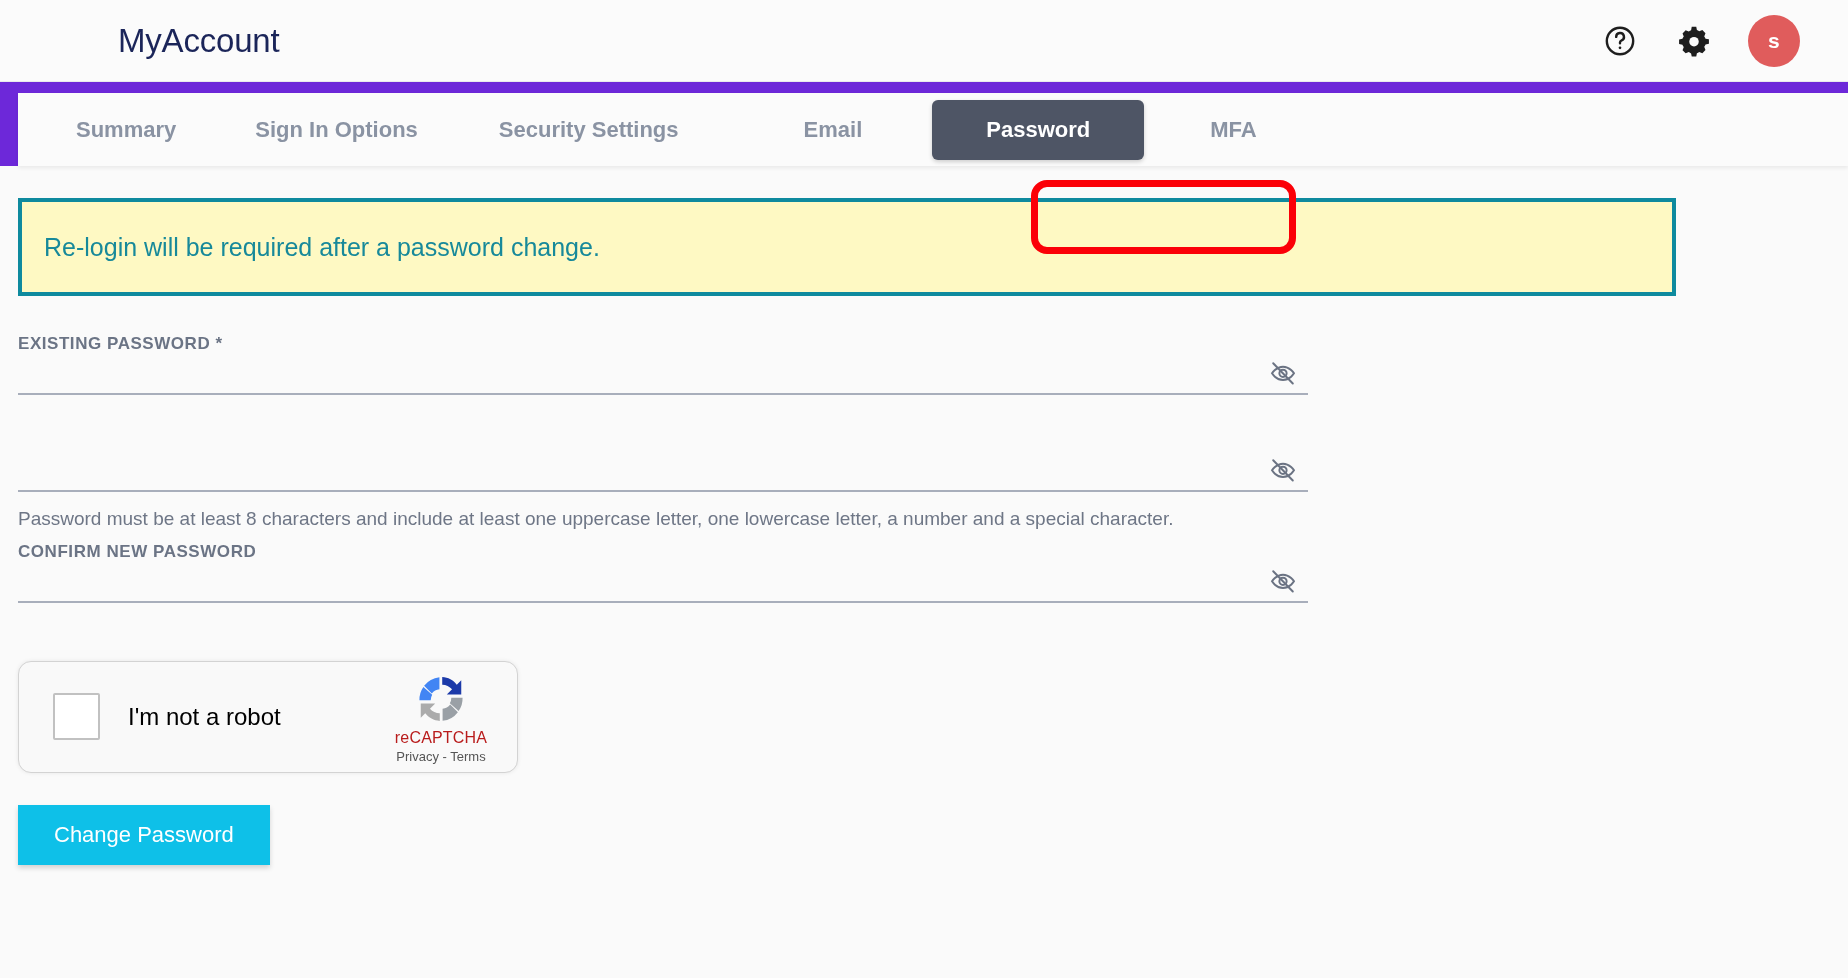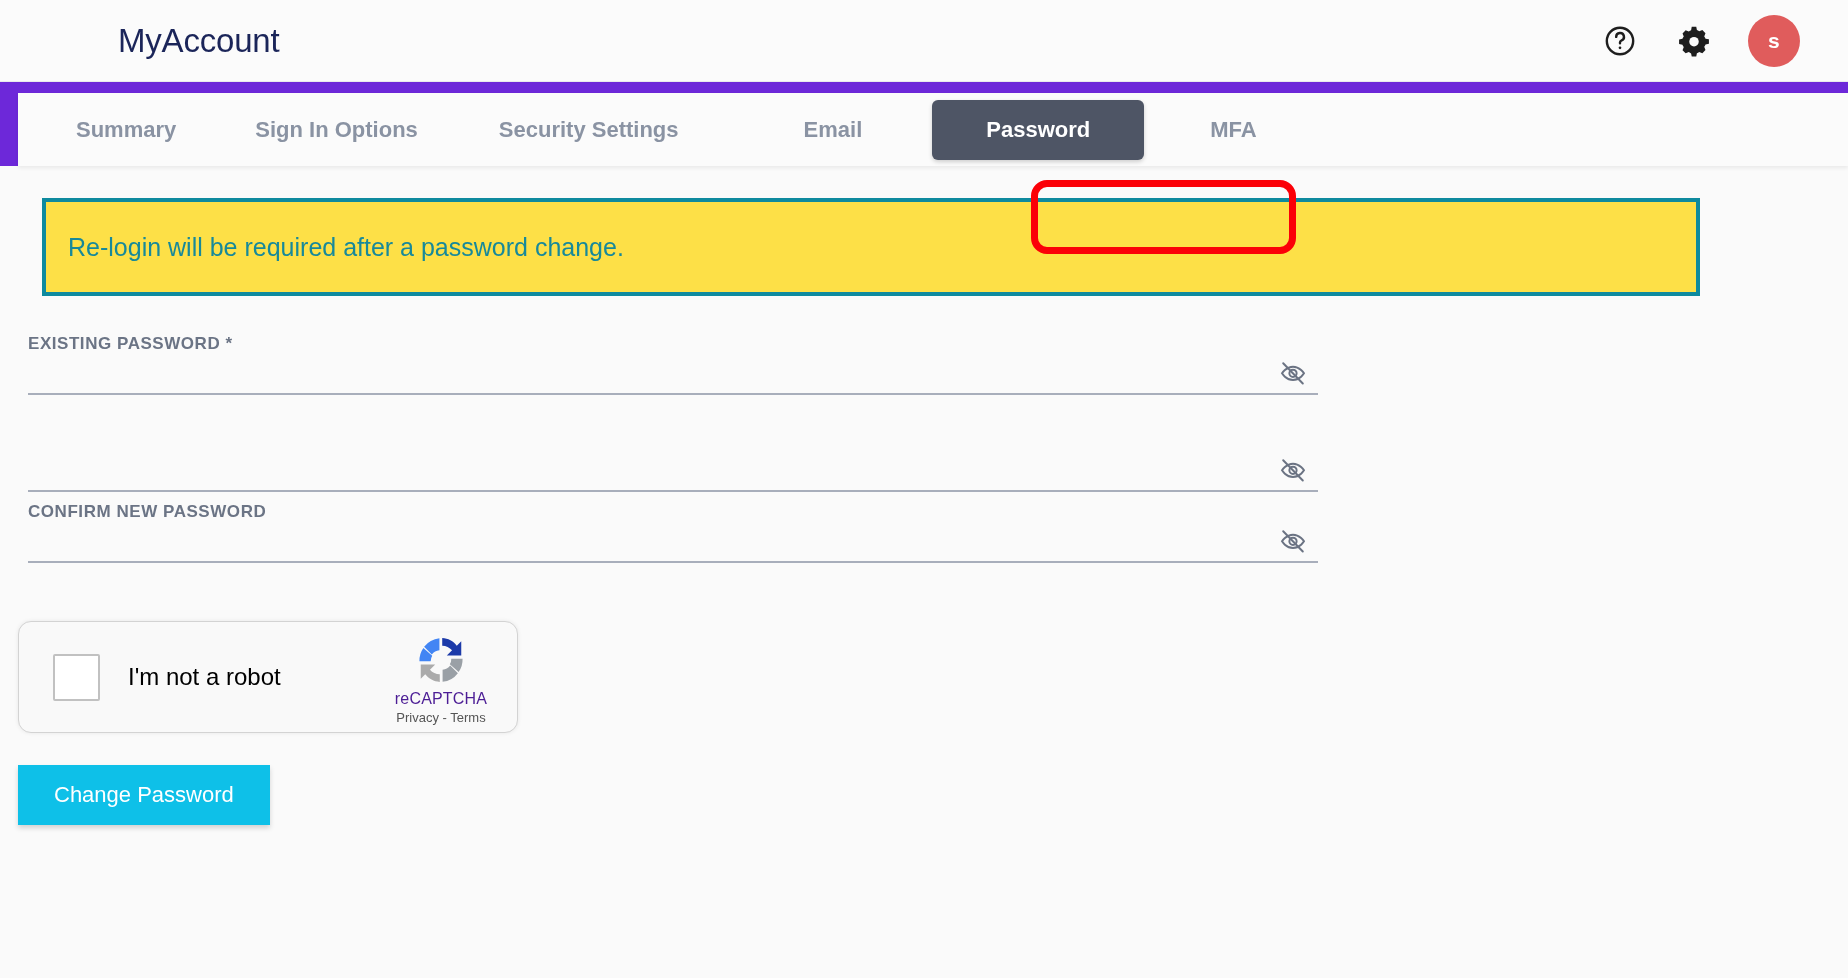--- a/index.html
+++ b/index.html
@@ -126,38 +126,36 @@
     z-index: 20;
   }
 
   
   .content {
     padding: 32px 0 0 18px;
   }
 
   .info-banner {
     width: 1658px;
-    background: #fde047;
+    background: #fef9c3;
     border: 4px solid #0e8a9e;
     padding: 30px 22px;
     margin-bottom: 38px;
-    margin-left: 24px;
   }
 
   .info-banner-text {
     color: #17899a;
     font-size: 25px;
     font-weight: 400;
     line-height: 1.2;
   }
 
   .field-group {
     position: relative;
     width: 1290px;
-    margin-left: 10px;
   }
 
   .field-label {
     font-size: 17px;
     font-weight: bold;
     letter-spacing: 0.55px;
     color: #6b7485;
     display: block;
   }
 
@@ -239,21 +237,21 @@
   .recaptcha-brand {
     margin-left: auto;
     display: flex;
     flex-direction: column;
     align-items: center;
     width: 120px;
   }
 
   .recaptcha-name {
     font-size: 16px;
-    color: #4c1d95;
+    color: #b91c1c;
     letter-spacing: 0.2px;
   }
 
   .recaptcha-links {
     font-size: 13px;
     color: #555555;
     margin-top: 2px;
   }
 
   .recaptcha-links a {
@@ -349,20 +347,21 @@
     <div class="field-row">
       <input class="field-input" type="password" placeholder="" style="">
       <button class="eye-btn" title="Show password">
         <svg width="28" height="28" viewBox="0 0 24 24" fill="none" stroke="#6b7383" stroke-width="1.7" stroke-linecap="round">
           <path d="M2.6 12.3S6 6.6 12 6.6s9.4 5.7 9.4 5.7-3.4 5.7-9.4 5.7-9.4-5.7-9.4-5.7Z"></path>
           <circle cx="12" cy="12.3" r="3.1"></circle>
           <path d="M3.6 3.6 20.4 21"></path>
         </svg>
       </button>
     </div>
+    <div class="helper-text">Password must be at least 8 characters and include at least one uppercase letter, one lowercase letter, a number and a special character.</div>
   </div>
 
   <div class="gap-sm"></div>
 
   
   <div class="field-group">
     <label class="field-label">CONFIRM NEW PASSWORD</label>
     <div class="field-row">
       <input class="field-input" type="password" placeholder="" style="">
       <button class="eye-btn" title="Show password">

